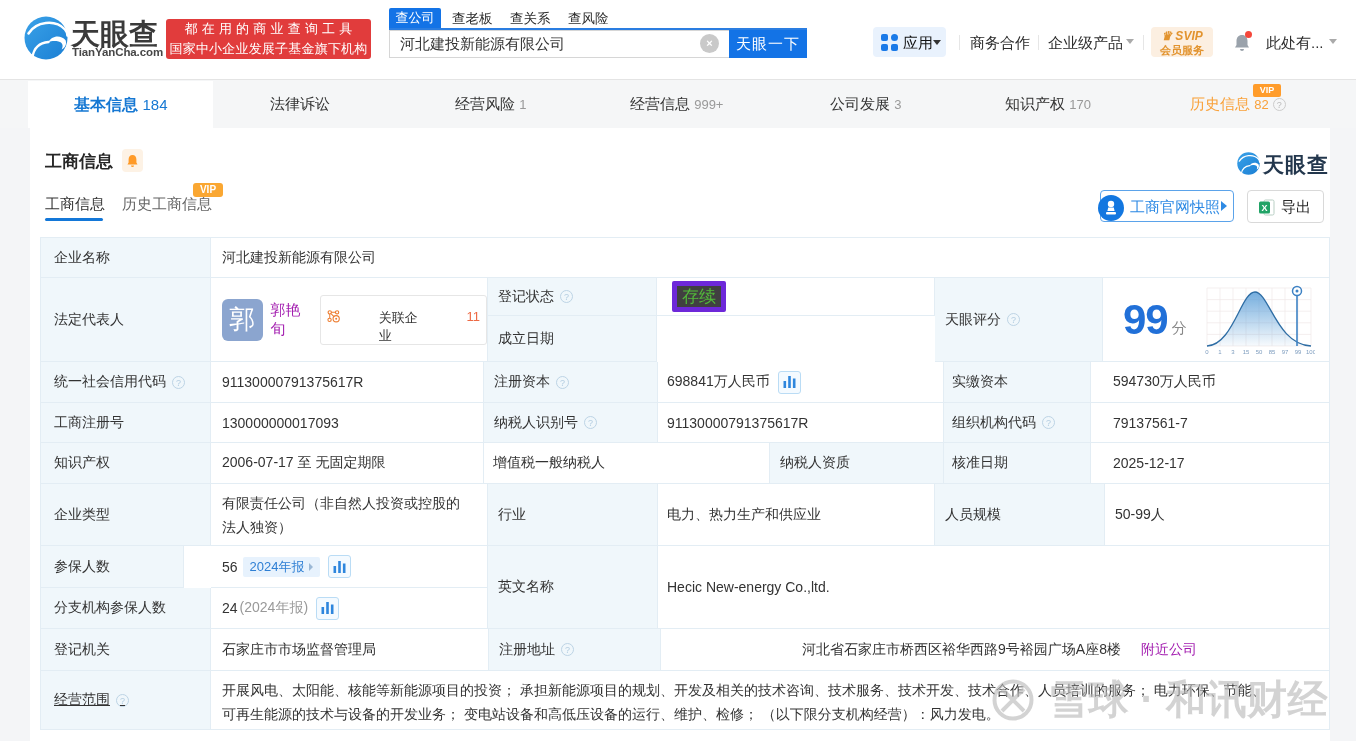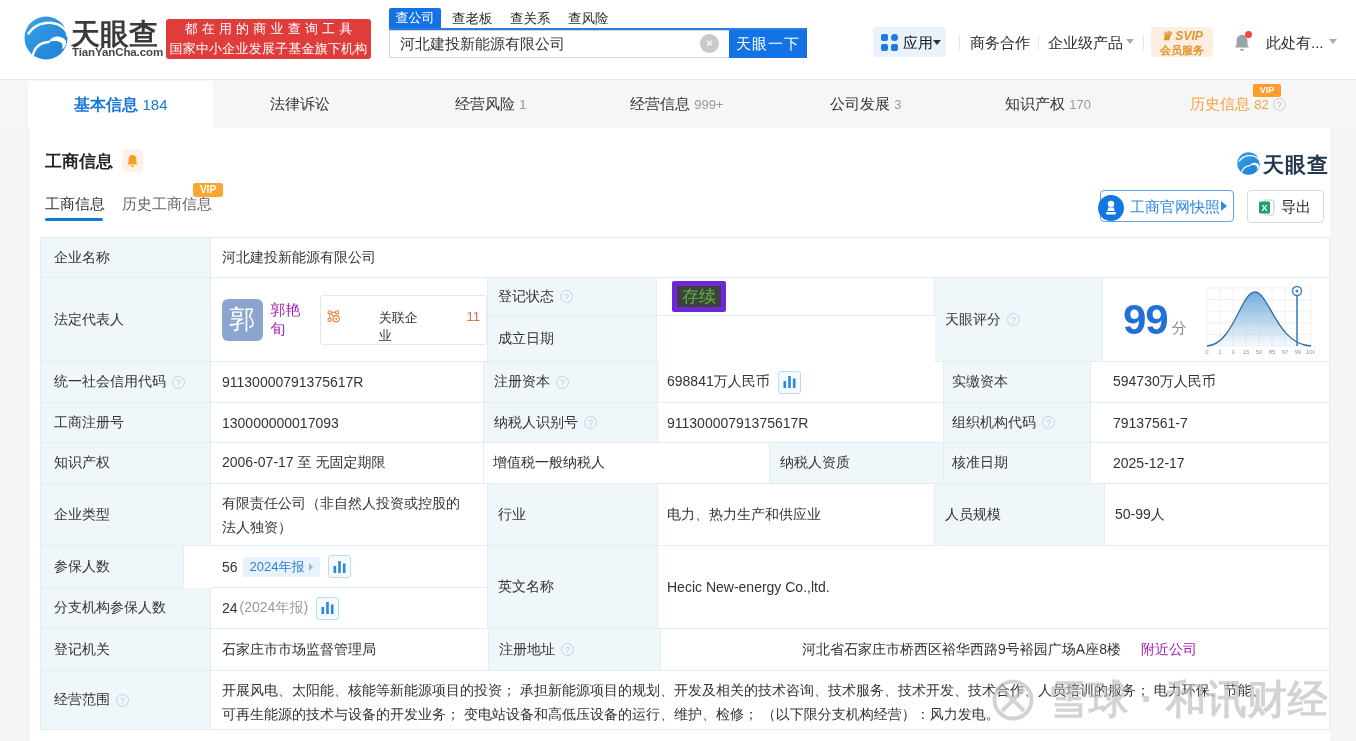--- a/index.html
+++ b/index.html
@@ -308,21 +308,21 @@
     </div>
 
     <div class="row" style="height:42px;">
       <div class="cell lb blft" style="width:171px;">登记机关</div>
       <div class="cell vl" style="width:278px;">石家庄市市场监督管理局</div>
       <div class="cell lb" style="width:172px;padding-left:10px;">注册地址 <span class="qm" style="margin-left:6px;">?</span></div>
       <div class="cell vl" style="width:669px;padding-left:9px;justify-content:center;">河北省石家庄市桥西区裕华西路9号裕园广场A座8楼<a class="bl" style="margin-left:20px;">附近公司</a></div>
     </div>
 
     <div class="row" style="height:59px;">
-      <div class="cell lb blft" style="width:171px;align-items:center;">经营范围 <span class="qm" style="margin-left:6px;">?</span></div>
+      <div class="cell lb blft" style="width:171px;align-items:center;text-decoration:underline;">经营范围 <span class="qm" style="margin-left:6px;">?</span></div>
       <div class="cell vl" style="width:1119px;line-height:24px;font-size:14px;white-space:nowrap;padding-top:4px;">开展风电、太阳能、核能等新能源项目的投资； 承担新能源项目的规划、开发及相关的技术咨询、技术服务、技术开发、技术合作、人员培训的服务； 电力环保、节能、<br>可再生能源的技术与设备的开发业务； 变电站设备和高低压设备的运行、维护、检修； （以下限分支机构经营）：风力发电。</div>
     </div>
   </div>
 
   <div class="ab" style="left:992px;top:672px;display:flex;align-items:center;opacity:0.62;z-index:5;">
     <svg width="42" height="42" viewBox="0 0 42 42">
         <circle cx="21" cy="21" r="18.5" fill="none" stroke="#b9b9b9" stroke-width="4"></circle>
         <path d="M10,10 L32,32 M32,10 L10,32" stroke="#b9b9b9" stroke-width="4"></path>
       </svg>
     <span style="font-size:40px;font-weight:bold;color:#b9b9b9;margin-left:14px;letter-spacing:0.5px;">雪球 · 和讯财经</span>

